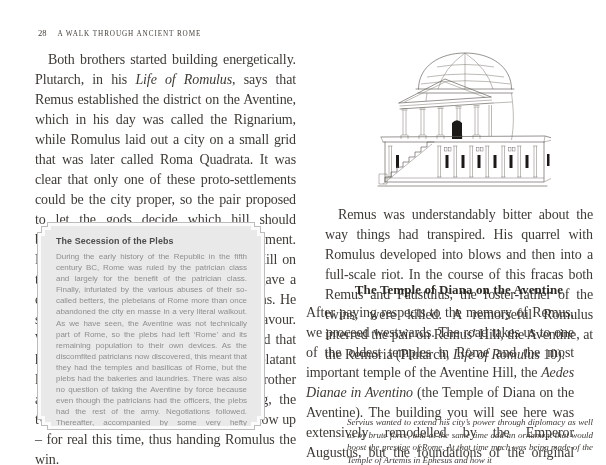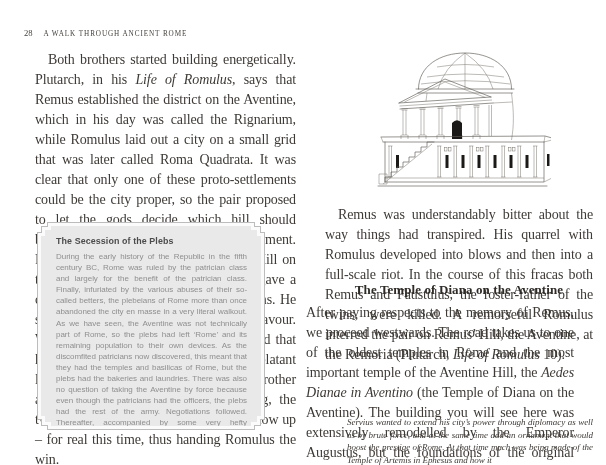--- a/index.html
+++ b/index.html
@@ -15,21 +15,21 @@
   #spread{
     position:relative; width:606px; height:465px; background:#ffffff;
     font-family:"Liberation Serif", serif; color:#3e3a36; overflow:hidden;
   }
   
   .running-header{
     position:absolute; top:28px; font-size:7.2px; letter-spacing:0.9px;
     color:#46423d; white-space:nowrap;
   }
   .running-header .pagenum{font-size:8.6px; letter-spacing:0;}
-  #header-left{left:24px;}
+  #header-left{left:38px;}
   #header-left .pagenum{margin-right:11px;}
   #header-right{right:13px; text-align:right;}
   #header-right .pagenum{margin-left:11px;}
 
   
   .serif-par{
     position:absolute; font-size:14px; line-height:20px; letter-spacing:-0.12px;
     text-align:justify; color:#3e3a36; margin:0;
   }
   .indent{text-indent:13px;}

